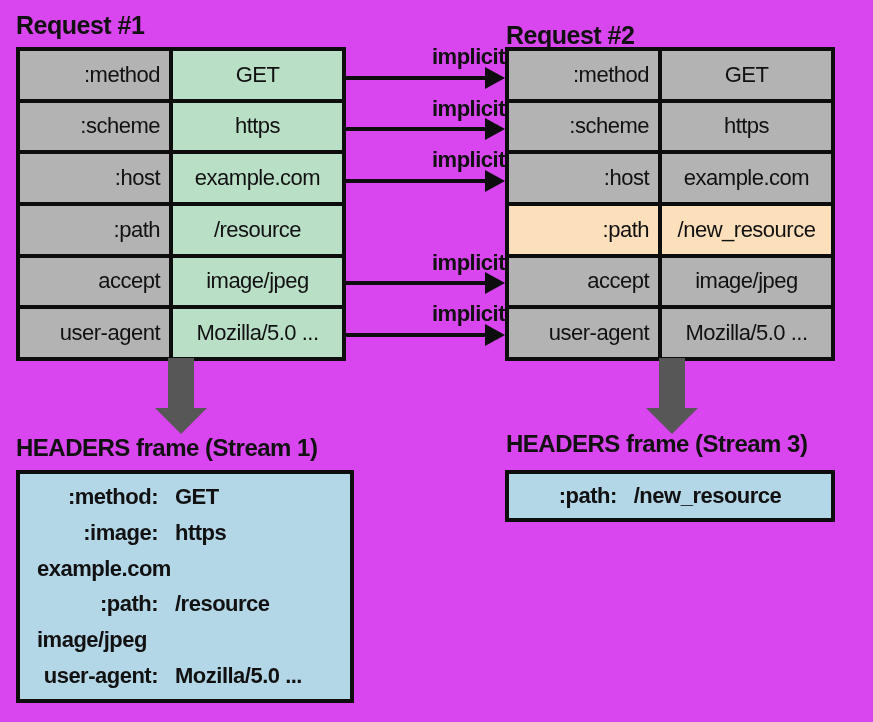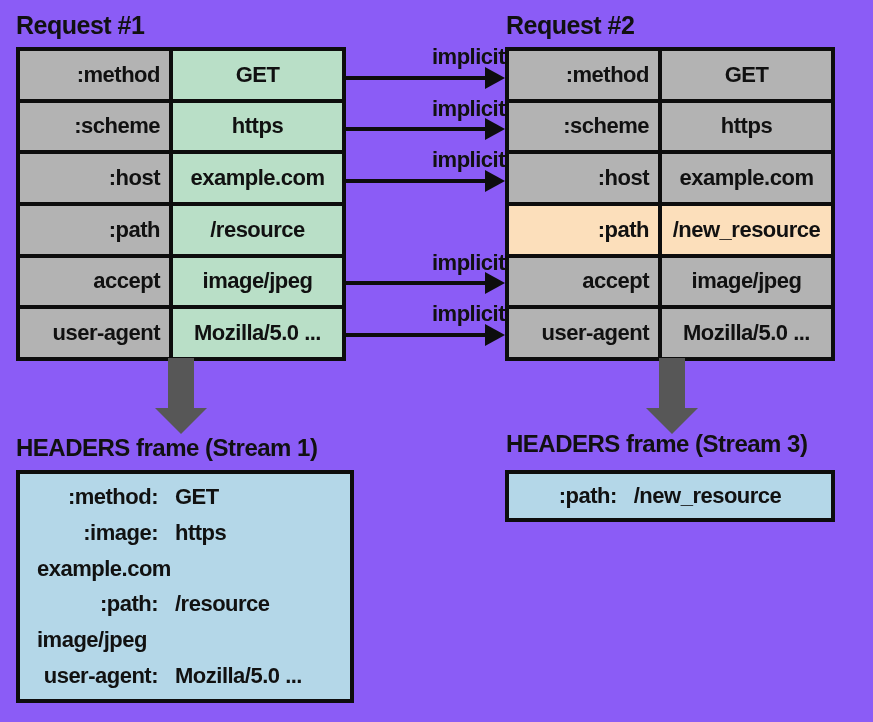--- a/index.html
+++ b/index.html
@@ -1,19 +1,19 @@
 <!DOCTYPE html>
 <html style="--color-gray: #b3b3b3; --color-green: #b9dfc7; --color-orange: #fcdfbb; --color-blue: #b4d7e8; --color-darkgray: #575757;"><head>
 <meta charset="utf-8">
 <style>
   html,body{margin:0;padding:0;background:#fff;}
   .canvas{
     position:relative;
     width:873px;height:722px;
-    background:#8b5cf6;
+    background:#d946ef;
     font-family:"Liberation Sans", sans-serif;
     color:#111;
     overflow:hidden;
   }
   .title{
     position:absolute;
     font-size:25px;font-weight:700;letter-spacing:-0.5px;
     white-space:nowrap;
   }
   .hdr-table{
@@ -21,21 +21,21 @@
     box-sizing:border-box;
     border:4px solid #0d0d0d;
     background:#0d0d0d;
     display:grid;
     grid-template-columns:149px 1fr;
     grid-template-rows:repeat(6,1fr);
     gap:4px;
   }
   .cell{
     display:flex;align-items:center;
-    font-size:22px;font-weight:700;letter-spacing:-0.5px;
+    font-size:22px;font-weight:400;letter-spacing:-0.5px;
     white-space:nowrap;overflow:hidden;
   }
   .cell.name{background:var(--color-gray,#b3b3b3);justify-content:flex-end;padding-right:9px;}
   .cell.value{background:var(--color-gray,#b3b3b3);justify-content:center;}
   .t1 .cell.value{background:var(--color-green,#b9dfc7);}
   .cell.hl{background:var(--color-orange,#fcdfbb) !important;}
   .harrow{position:absolute;left:345px;width:160px;height:22px;}
   .harrow .line{
     position:absolute;left:0;top:9px;height:4px;width:146px;background:#0d0d0d;
   }
@@ -83,21 +83,21 @@
   .frame-entry .evalue{margin-left:17px;}
   .frame-box.single .frame-entry{justify-content:center;}
   .frame-box.single .frame-entry .ename{width:auto;}
 </style>
 </head>
 <body>
 
 <div class="canvas">
 
   <div class="title" style="left:16px;top:11px;">Request #1</div>
-  <div class="title" style="left:506px;top:11px;text-align:center;">Request #2</div>
+  <div class="title" style="left:506px;top:21px;text-align:center;">Request #2</div>
 
   <div class="hdr-table t1" style="left:16px;top:47px;width:330px;height:314px;">
     <div class="cell name">:method</div>
     <div class="cell value">GET</div>
     <div class="cell name">:scheme</div>
     <div class="cell value">https</div>
     <div class="cell name">:host</div>
     <div class="cell value">example.com</div>
     <div class="cell name">:path</div>
     <div class="cell value">/resource</div>

